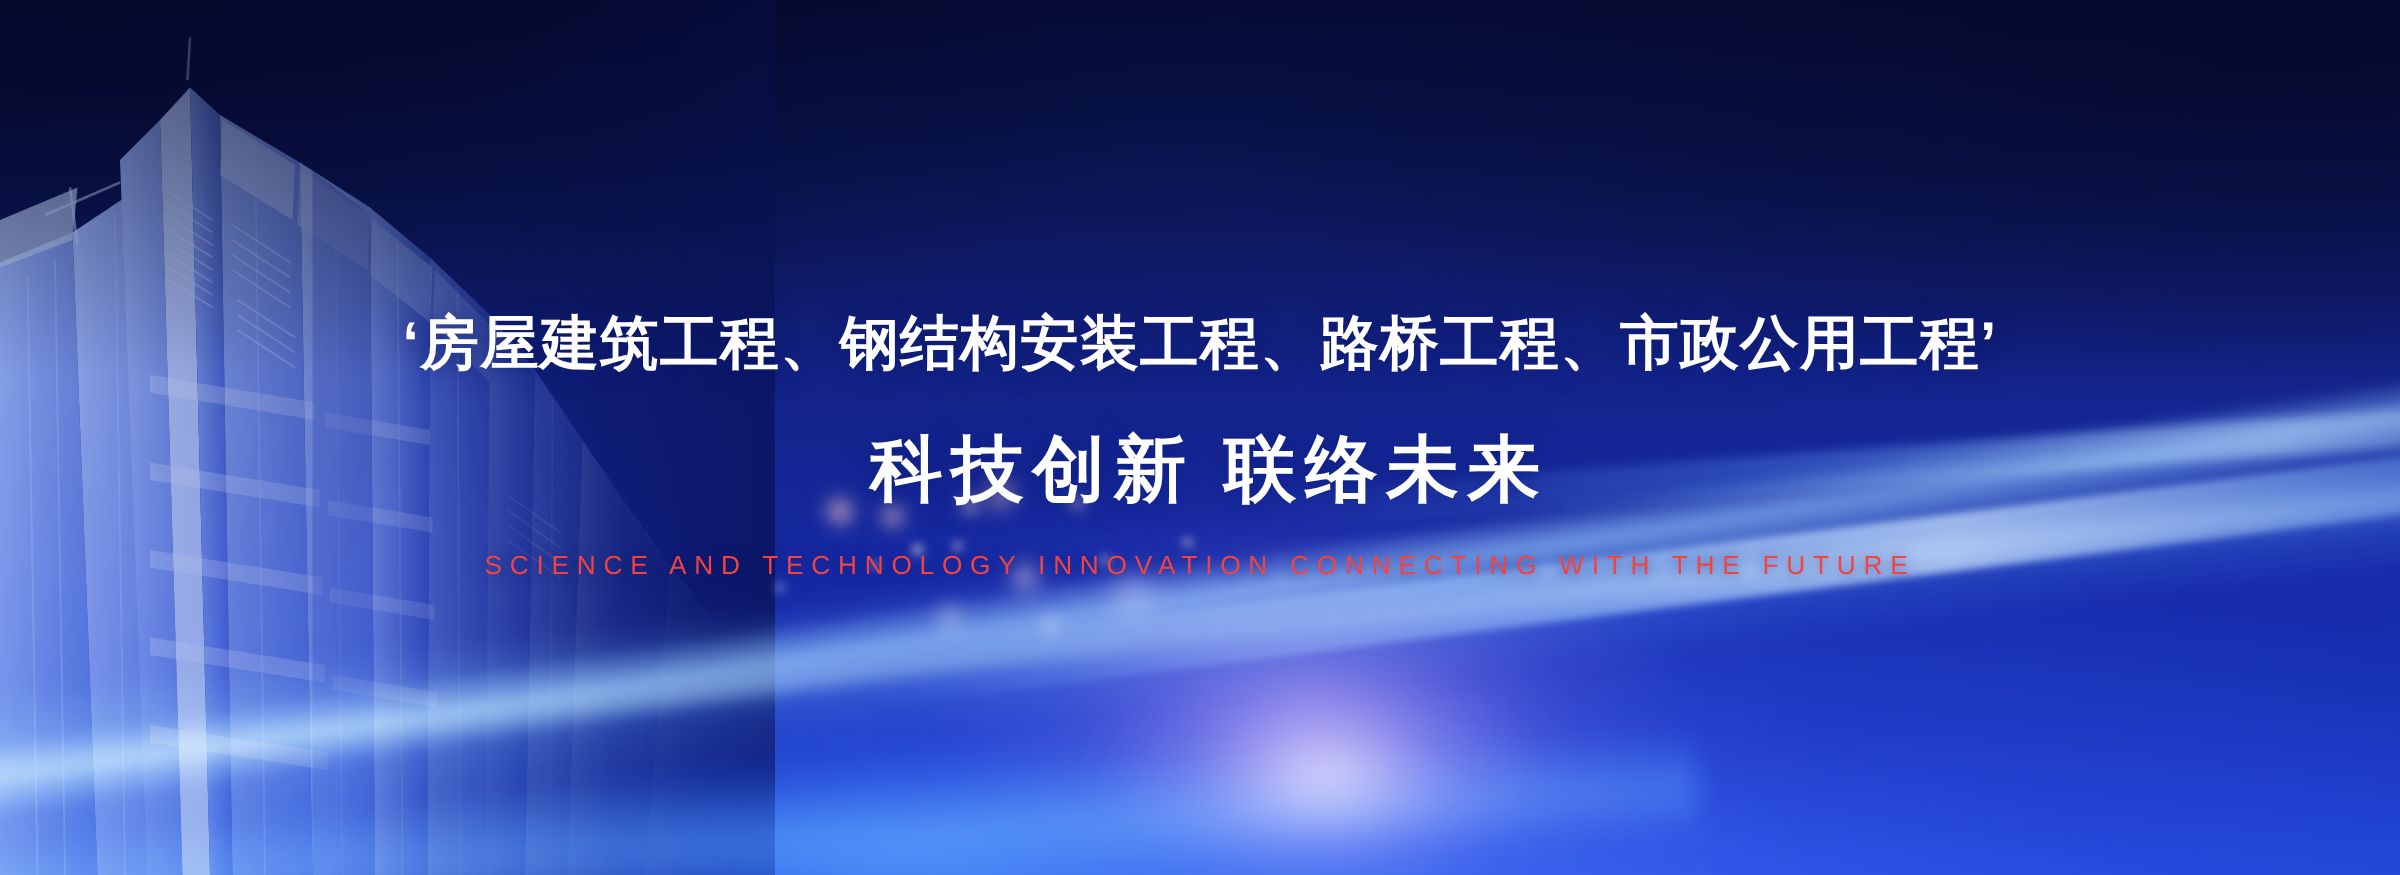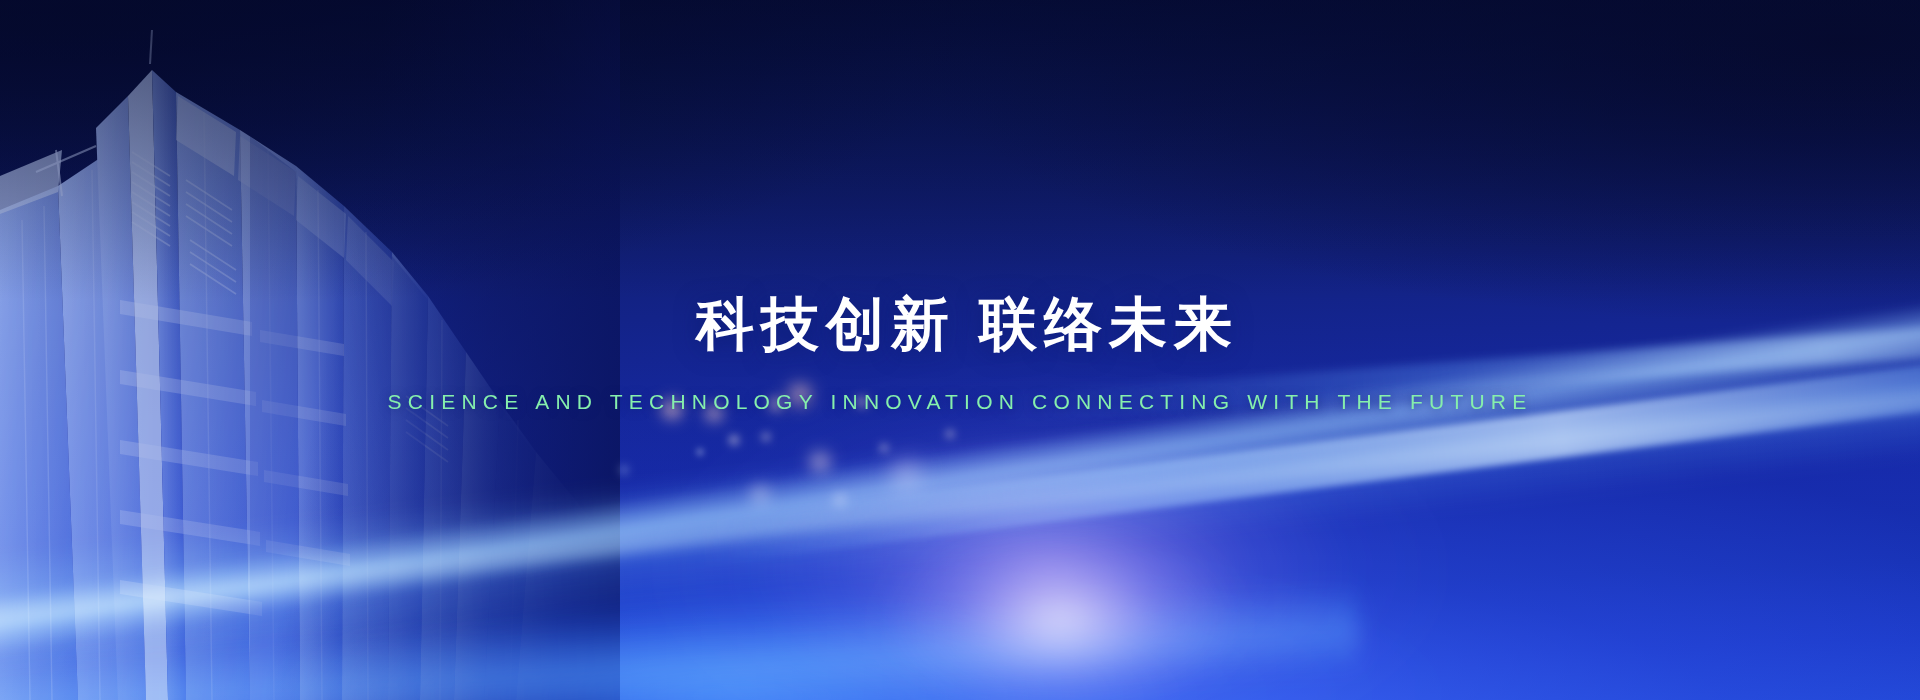--- a/index.html
+++ b/index.html
@@ -187,21 +187,21 @@
     color:#ffffff;
     font-size:58px;
     font-weight:bold;
     letter-spacing:7px;
     line-height:1.1;
     white-space:nowrap;
     margin:44px 0 0 15px;
     text-shadow:0 2px 22px rgba(10,25,110,.6);
   }
   .subtitle{
-    color:#86efac;
+    color:#ef4444;
     font-size:21px;
     font-weight:normal;
     letter-spacing:6.2px;
     white-space:nowrap;
     margin:34px 0 0 0;
     text-shadow:0 1px 10px rgba(10,25,110,.6);
   }
 
   
   .top-veil{
@@ -362,17 +362,18 @@
       <div class="bokeh" style="left: 890px; top: 458px; width: 32px; height: 32px; background: radial-gradient(circle, rgba(235, 215, 255, 0.6) 0%, rgba(235, 215, 255, 0.25) 55%, rgba(0, 0, 0, 0) 100%); filter: blur(11px);"></div>
       <div class="bokeh" style="left: 750px; top: 484px; width: 20px; height: 20px; background: radial-gradient(circle, rgba(255, 245, 235, 0.7) 0%, rgba(255, 245, 235, 0.25) 55%, rgba(0, 0, 0, 0) 100%); filter: blur(8px);"></div>
       <div class="bokeh" style="left: 833px; top: 493px; width: 14px; height: 14px; background: radial-gradient(circle, rgba(250, 240, 255, 0.6) 0%, rgba(250, 240, 255, 0.25) 55%, rgba(0, 0, 0, 0) 100%); filter: blur(6px);"></div>
       <div class="bokeh" style="left: 945px; top: 429px; width: 10px; height: 10px; background: radial-gradient(circle, rgba(255, 236, 196, 0.7) 0%, rgba(255, 236, 196, 0.25) 55%, rgba(0, 0, 0, 0) 100%); filter: blur(4px);"></div>
       <div class="bokeh" style="left: 619px; top: 465px; width: 10px; height: 10px; background: radial-gradient(circle, rgba(200, 220, 255, 0.45) 0%, rgba(200, 220, 255, 0.25) 55%, rgba(0, 0, 0, 0) 100%); filter: blur(4px);"></div>
     </div>
 
   <div class="top-veil"></div>
 
   <div class="content">
+    <h1 class="headline-1">‘房屋建筑工程、钢结构安装工程、路桥工程、市政公用工程’</h1>
     <h2 class="headline-2">科技创新  联络未来</h2>
     <p class="subtitle">SCIENCE AND TECHNOLOGY INNOVATION CONNECTING WITH THE FUTURE</p>
   </div>
 
 </div>
 
 </body></html>

